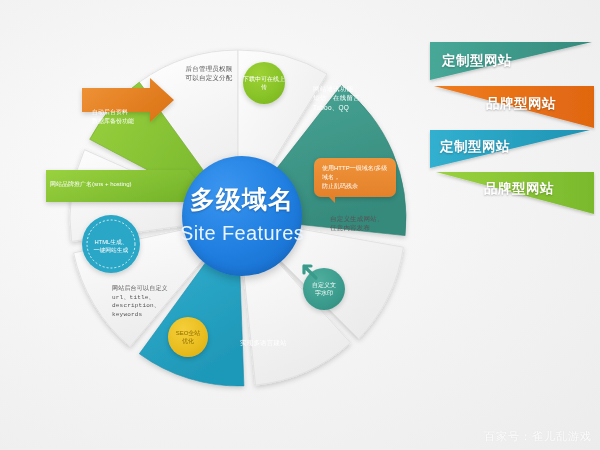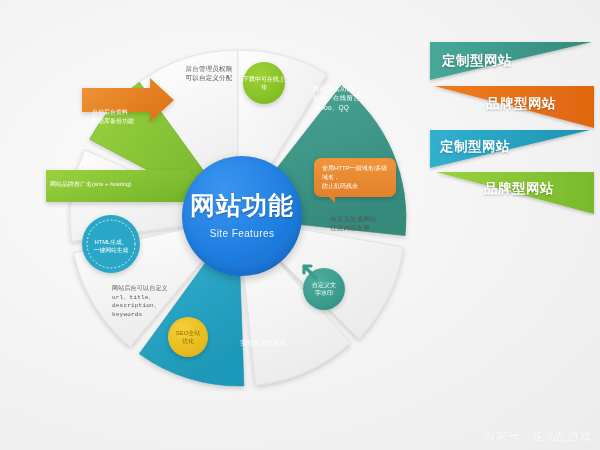--- a/index.html
+++ b/index.html
@@ -51,21 +51,21 @@
     color: #ffffff;
     font-size: 25px;
     font-weight: bold;
     letter-spacing: 1px;
     line-height: 1;
     text-shadow: 0 1px 2px rgba(0,0,0,.25);
     white-space: nowrap;
   }
   .hub-en {
     color: #eaf4ff;
-    font-size: 10px;
+    font-size: 20px;
     margin-top: 10px;
     letter-spacing: .4px;
     white-space: nowrap;
   }
 
   
   .lbl {
     position: absolute;
     font-size: 6.5px;
     color: #4a4a4a;
@@ -264,21 +264,21 @@
         <circle cx="73" cy="226" r="24" fill="none" stroke="#ffffff" stroke-width="1" stroke-dasharray="2 2" opacity=".8"></circle>
       </g>
 
       <g filter="url(#softshadow)">
         <circle cx="284" cy="89" r="0" fill="none"></circle>
       </g>
     </svg>
   </div>
 
   <div class="hub">
-    <div class="hub-cn">网站功能</div>
+    <div class="hub-cn">多级域名</div>
     <div class="hub-en">Site Features</div>
   </div>
 
   <div class="lbl onwhite" style="left:168px; top:64px; width:82px; text-align:center;">后台管理员权限
 可以自定义分配</div>
 
   <div class="badge-circle badge-green" style="left:243px; top:62px; width:42px; height:42px;">下载中可在线上传</div>
 
   <div class="lbl onteal" style="left:313px; top:84px; width:76px;">网站通讯功能
 短信、在线留言、

